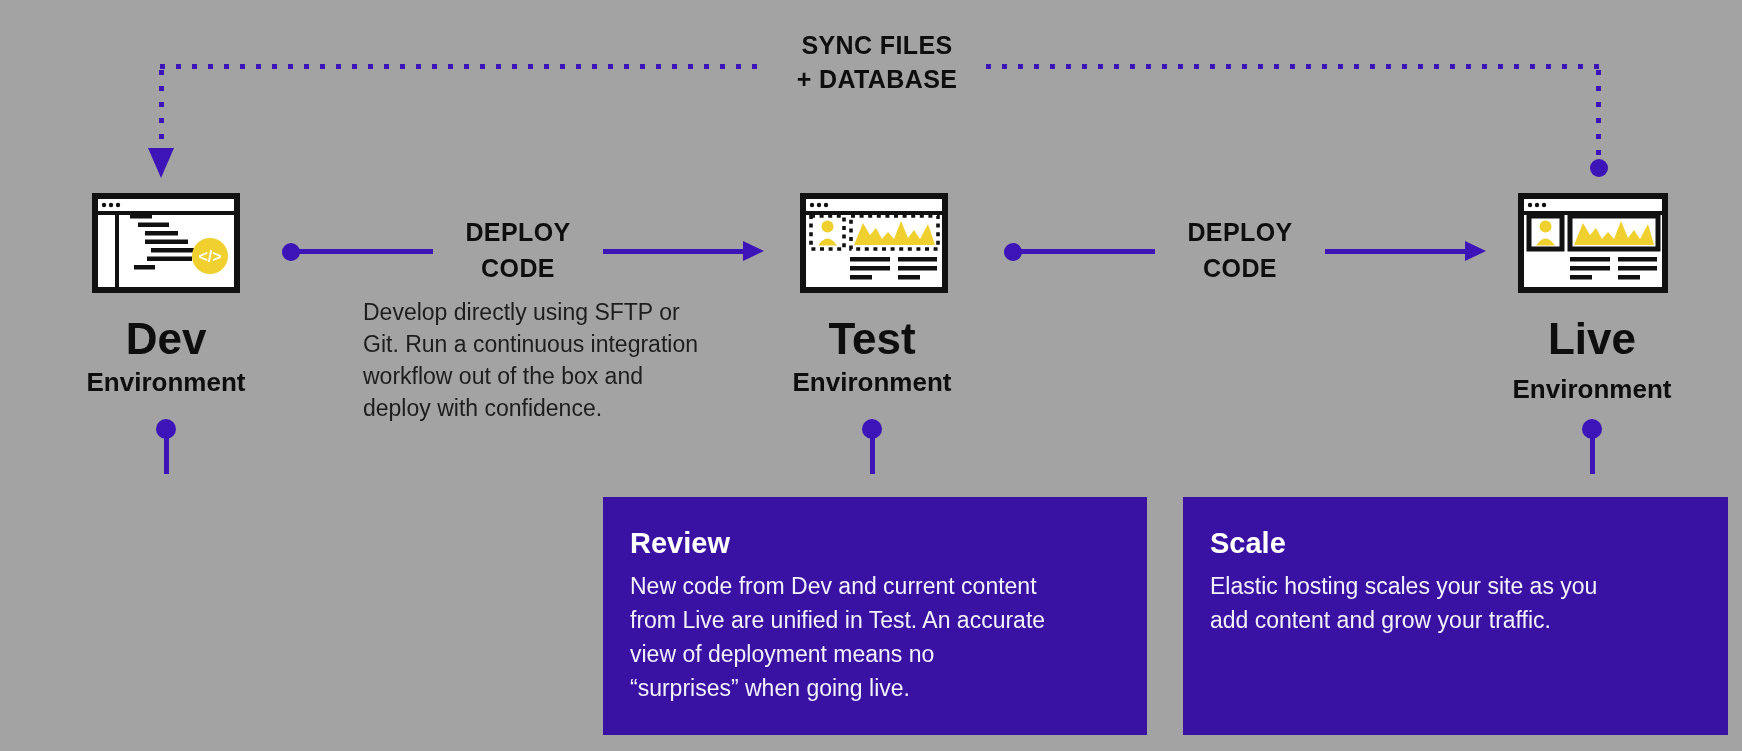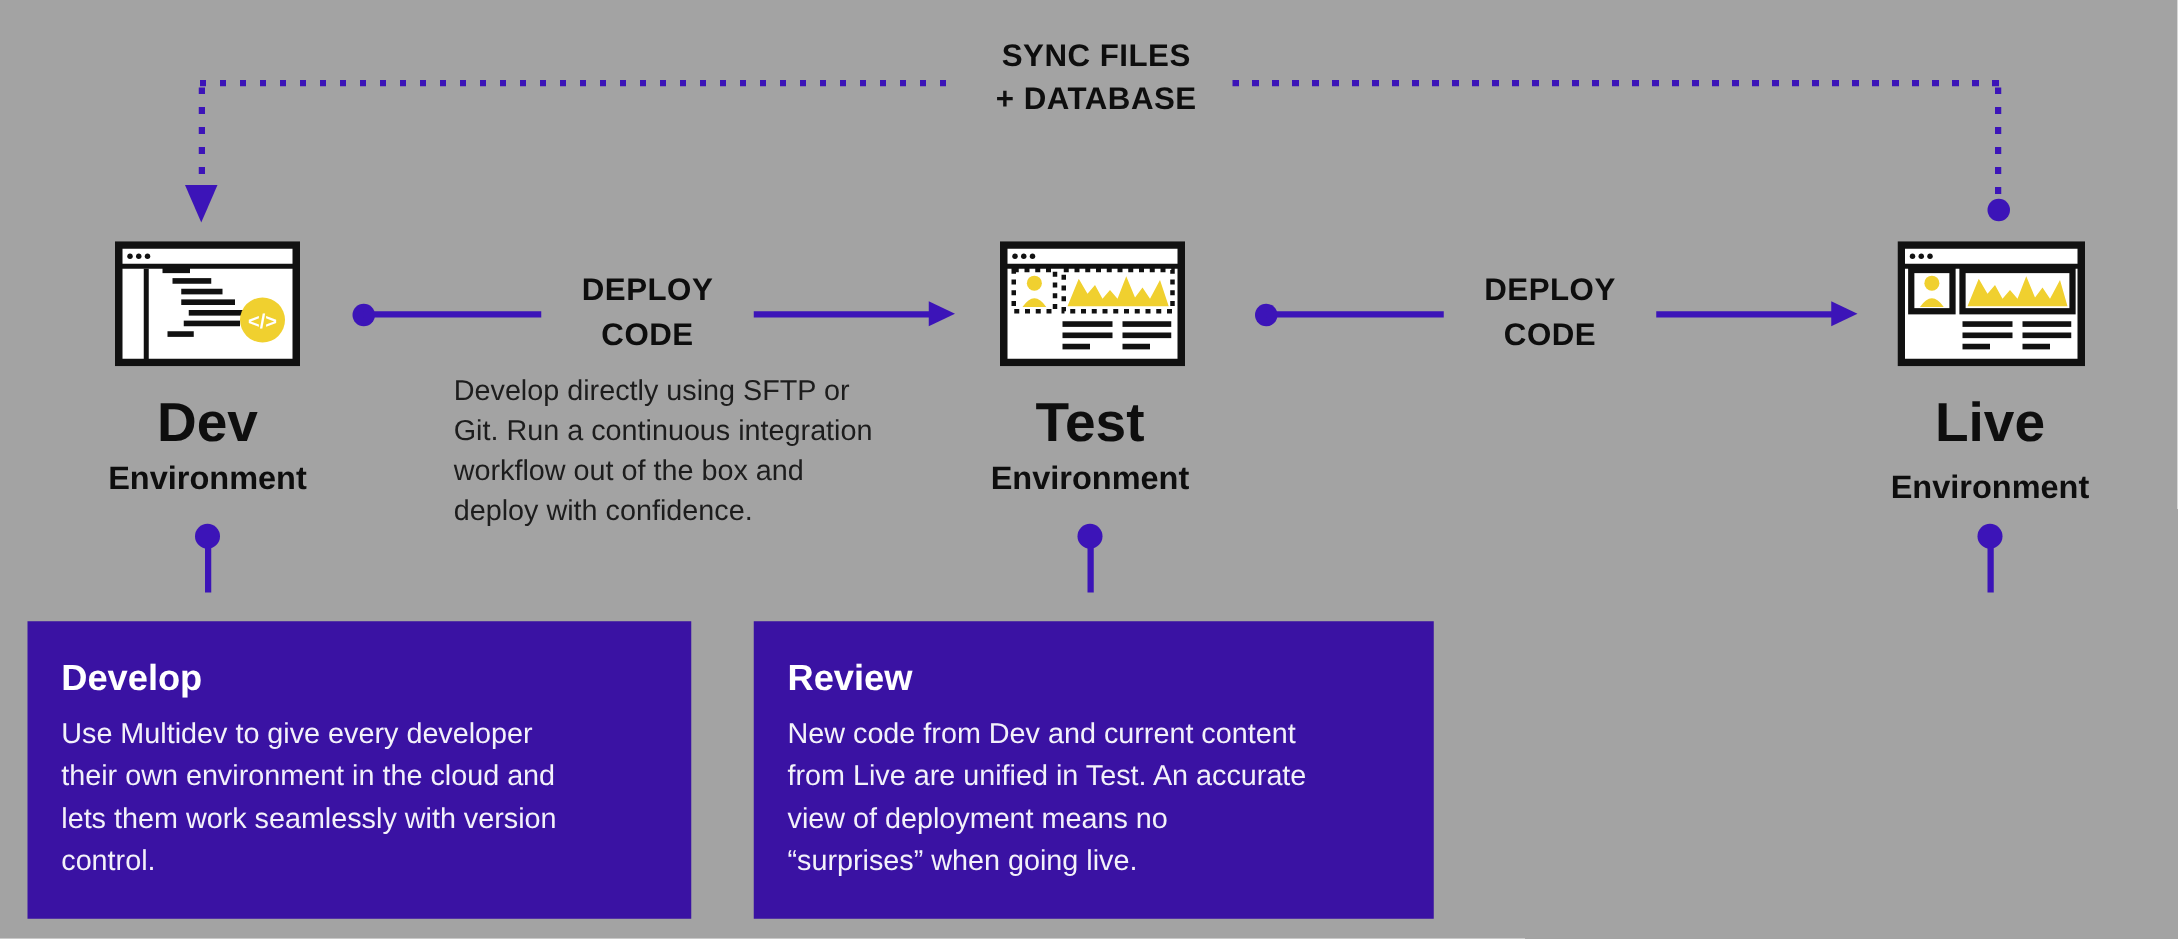--- a/index.html
+++ b/index.html
@@ -201,30 +201,28 @@
 
   <div class="abs dot" style="left:156px; top:419px; width:20px; height:20px;"></div>
   <div class="abs pin-stem" style="left:163.5px; top:437px; height:37px;"></div>
 
   <div class="abs dot" style="left:862px; top:419px; width:20px; height:20px;"></div>
   <div class="abs pin-stem" style="left:869.5px; top:437px; height:37px;"></div>
 
   <div class="abs dot" style="left:1582px; top:419px; width:20px; height:20px;"></div>
   <div class="abs pin-stem" style="left:1589.5px; top:437px; height:37px;"></div>
 
-  <div class="abs card" style="left:22px; top:497px; width:531px;">
-    <div class="card-title">Develop</div>
-    <div class="card-body">Use Multidev to give every developer
-their own environment in the cloud and
-lets them work seamlessly with version
-control.</div>
-  </div>
 
   <div class="abs card" style="left:603px; top:497px; width:544px;">
     <div class="card-title">Review</div>
     <div class="card-body">New code from Dev and current content
 from Live are unified in Test. An accurate
 view of deployment means no
 “surprises” when going live.</div>
   </div>
 
+  <div class="abs card" style="left:1183px; top:497px; width:545px;">
+    <div class="card-title">Scale</div>
+    <div class="card-body">Elastic hosting scales your site as you
+add content and grow your traffic.</div>
+  </div>
 
 </div>
 
 </body></html>

